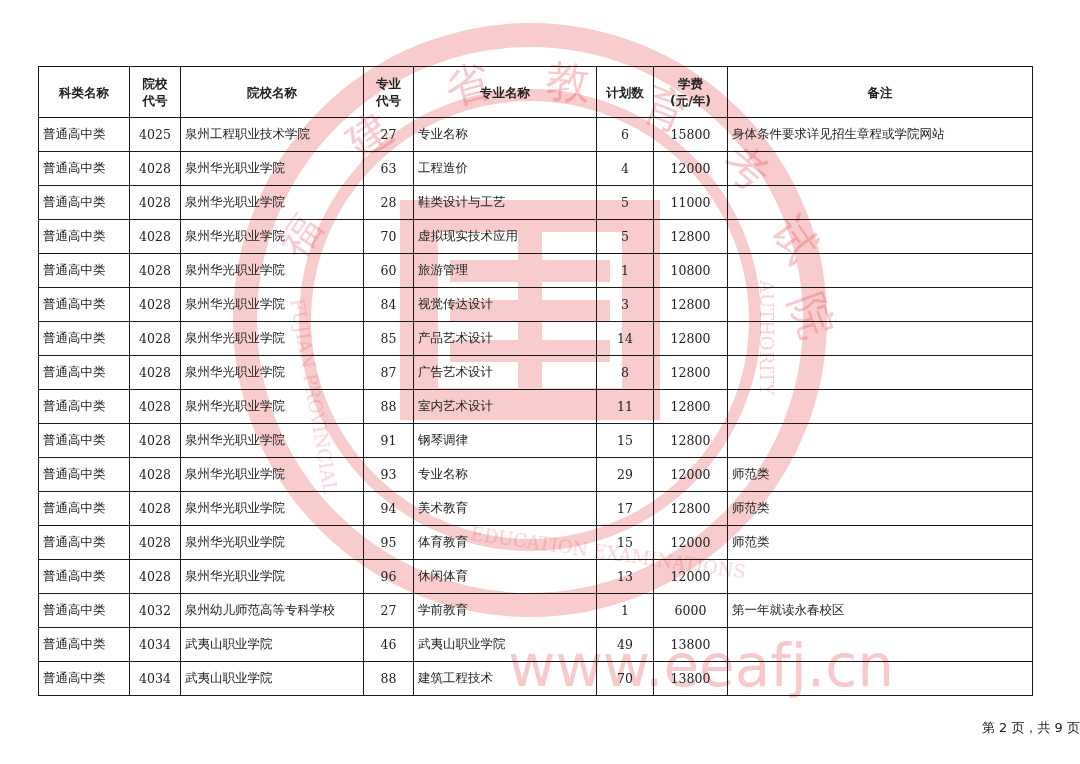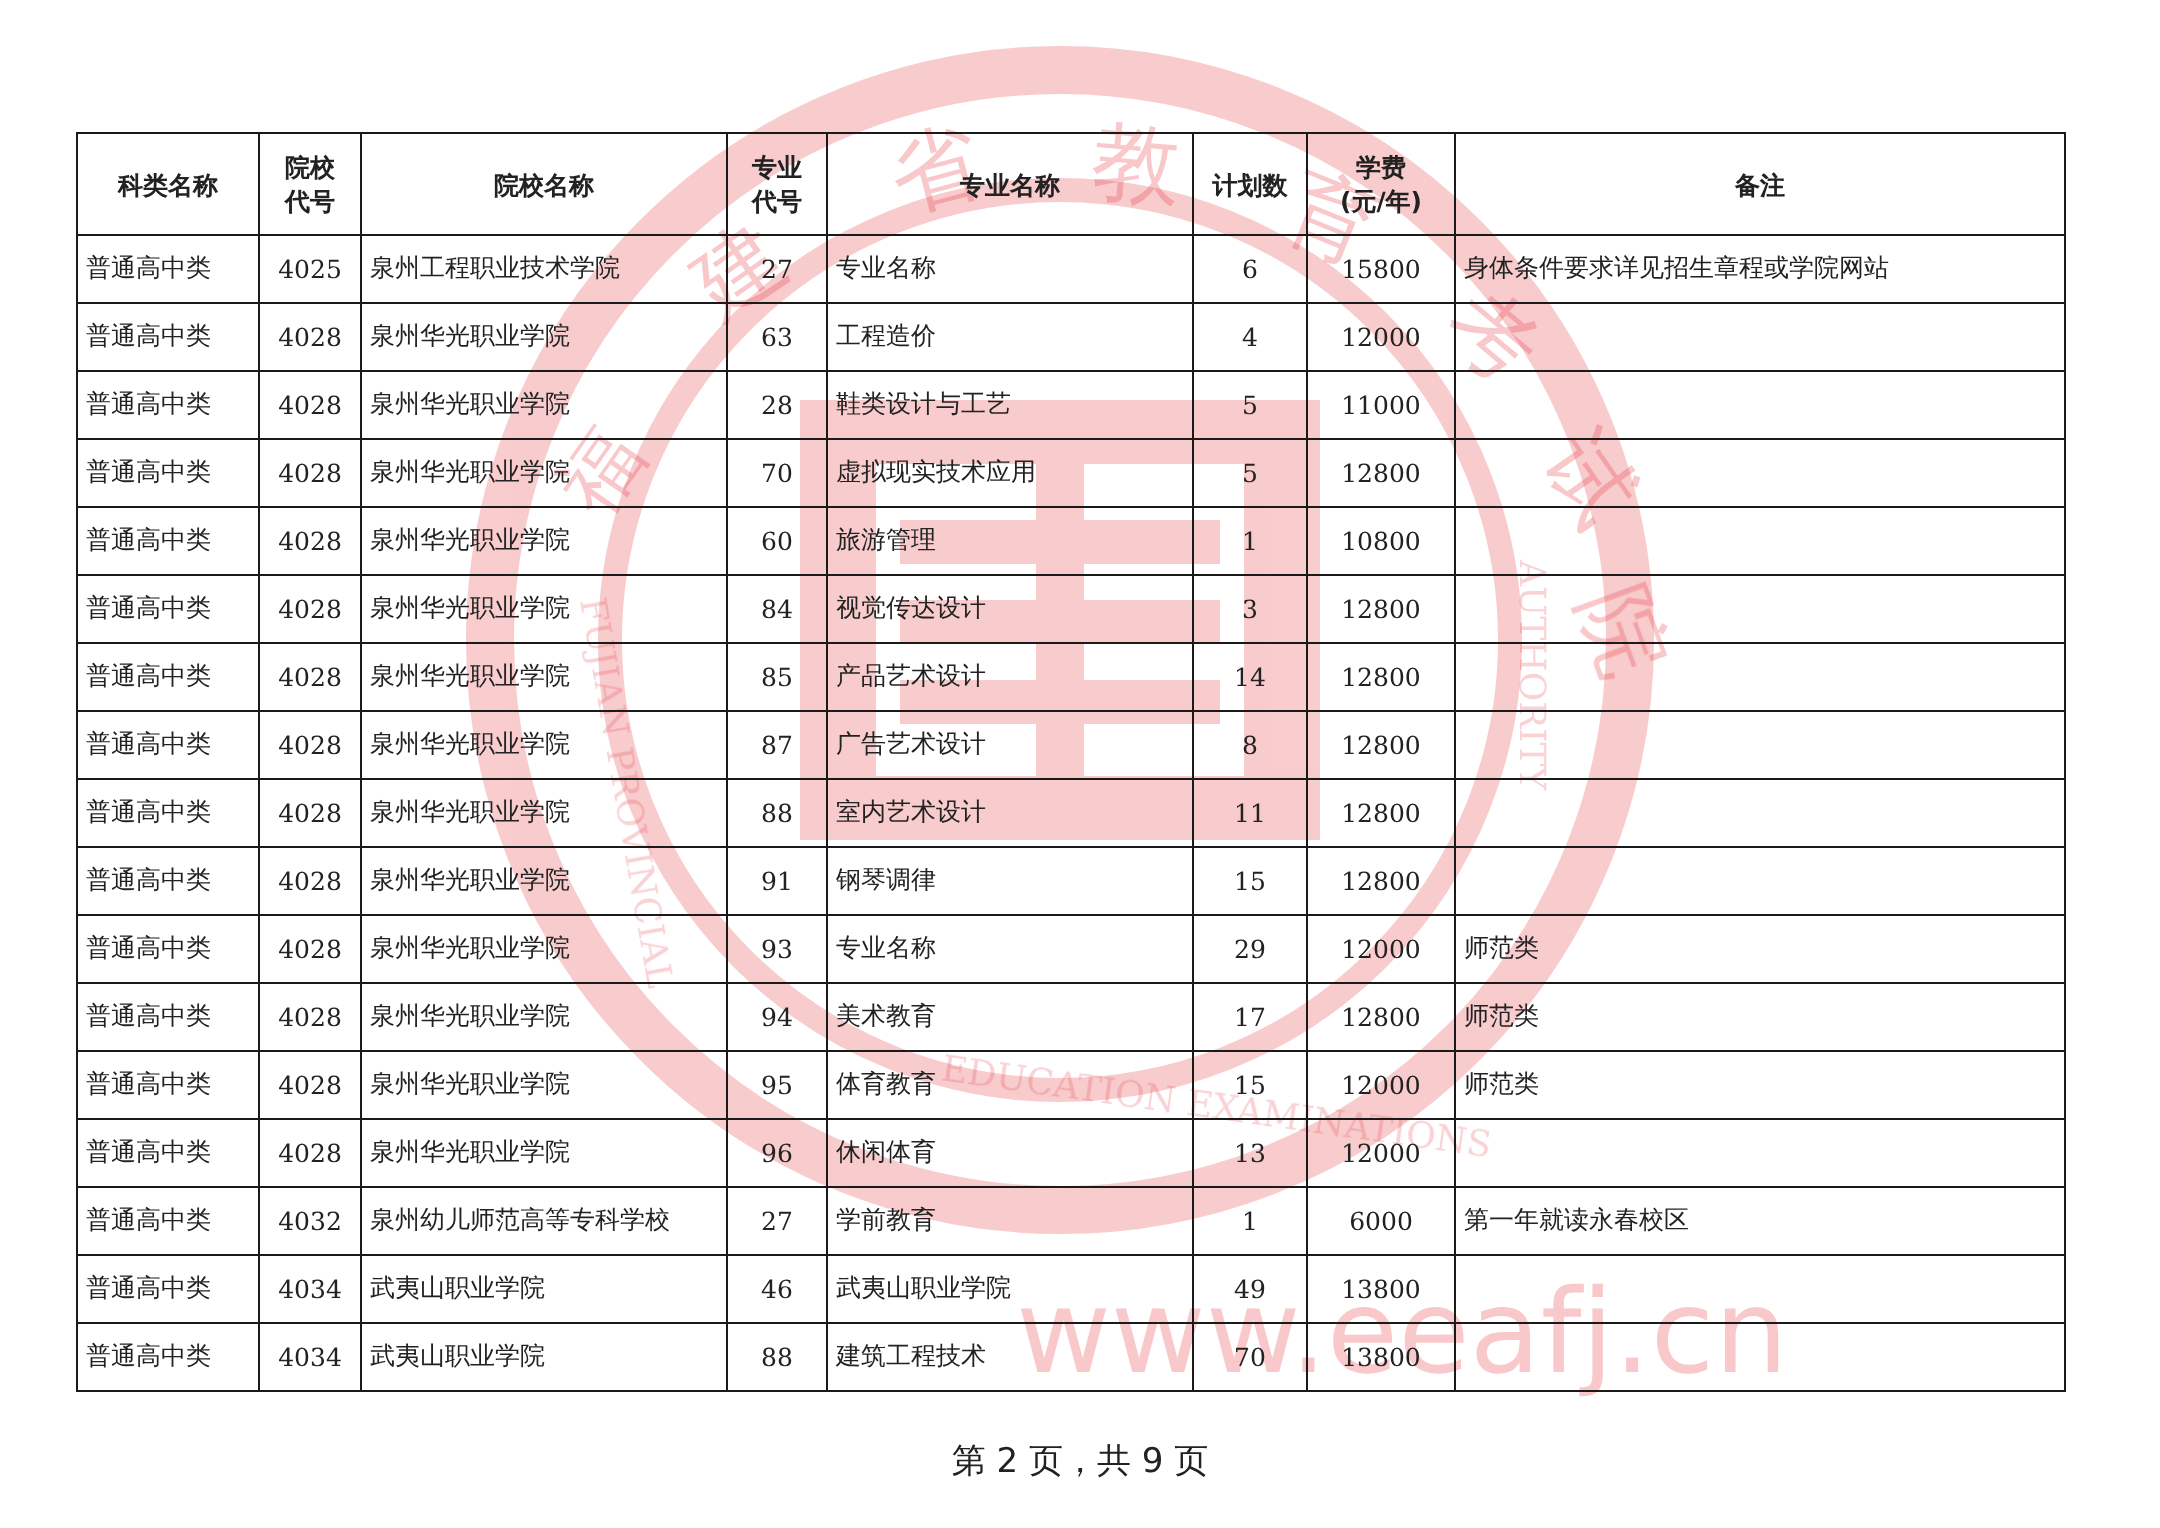--- a/index.html
+++ b/index.html
@@ -18,21 +18,21 @@
     border:1.5px solid #1a1a1a; padding:0 4px; font-size:12.5px; height:33px;
     white-space:nowrap; overflow:hidden;
   }
   .doc-table th {
     height:50px; font-weight:bold; font-family:"DejaVu Sans","Liberation Sans",sans-serif;
     font-size:12.5px; text-align:center; line-height:17px;
   }
   .c { text-align:center; }
   .l { text-align:left; }
   .footer {
-    position:absolute; left:0; width:1080px; top:719px; text-align:center; font-size:17px;
+    position:absolute; left:0; width:1080px; top:719px; text-align:right; font-size:13px;
     font-family:"DejaVu Sans","Liberation Sans",sans-serif; z-index:2;
   }
 </style>
 </head>
 <body>
 
 <svg class="watermark" viewBox="0 0 1080 764">
   <g opacity="0.28" fill="none" stroke="#e8494f">
     <circle cx="530" cy="320" r="285" stroke-width="24"></circle>
     <circle cx="530" cy="320" r="225" stroke-width="12"></circle>

